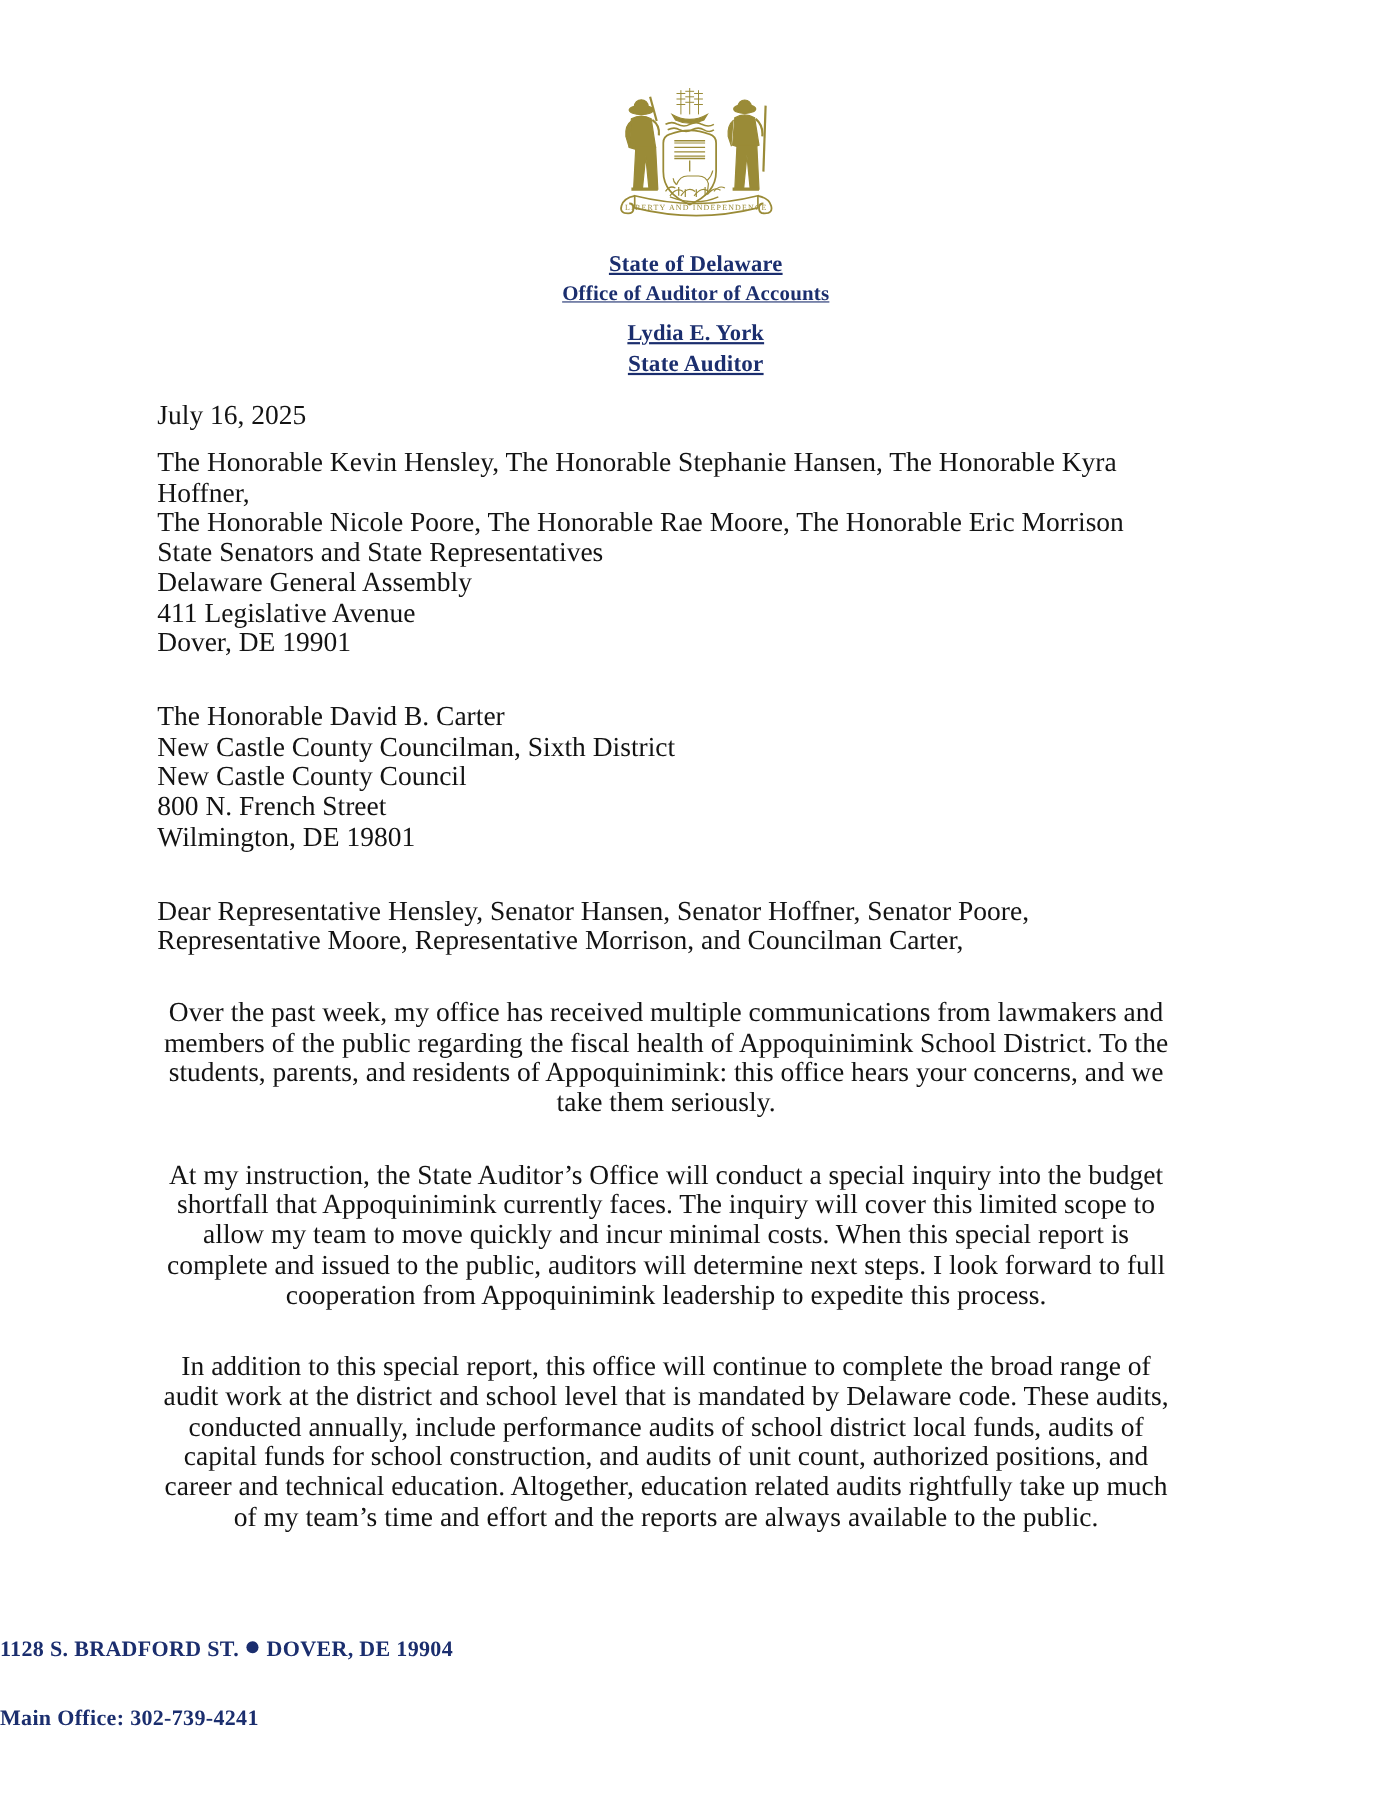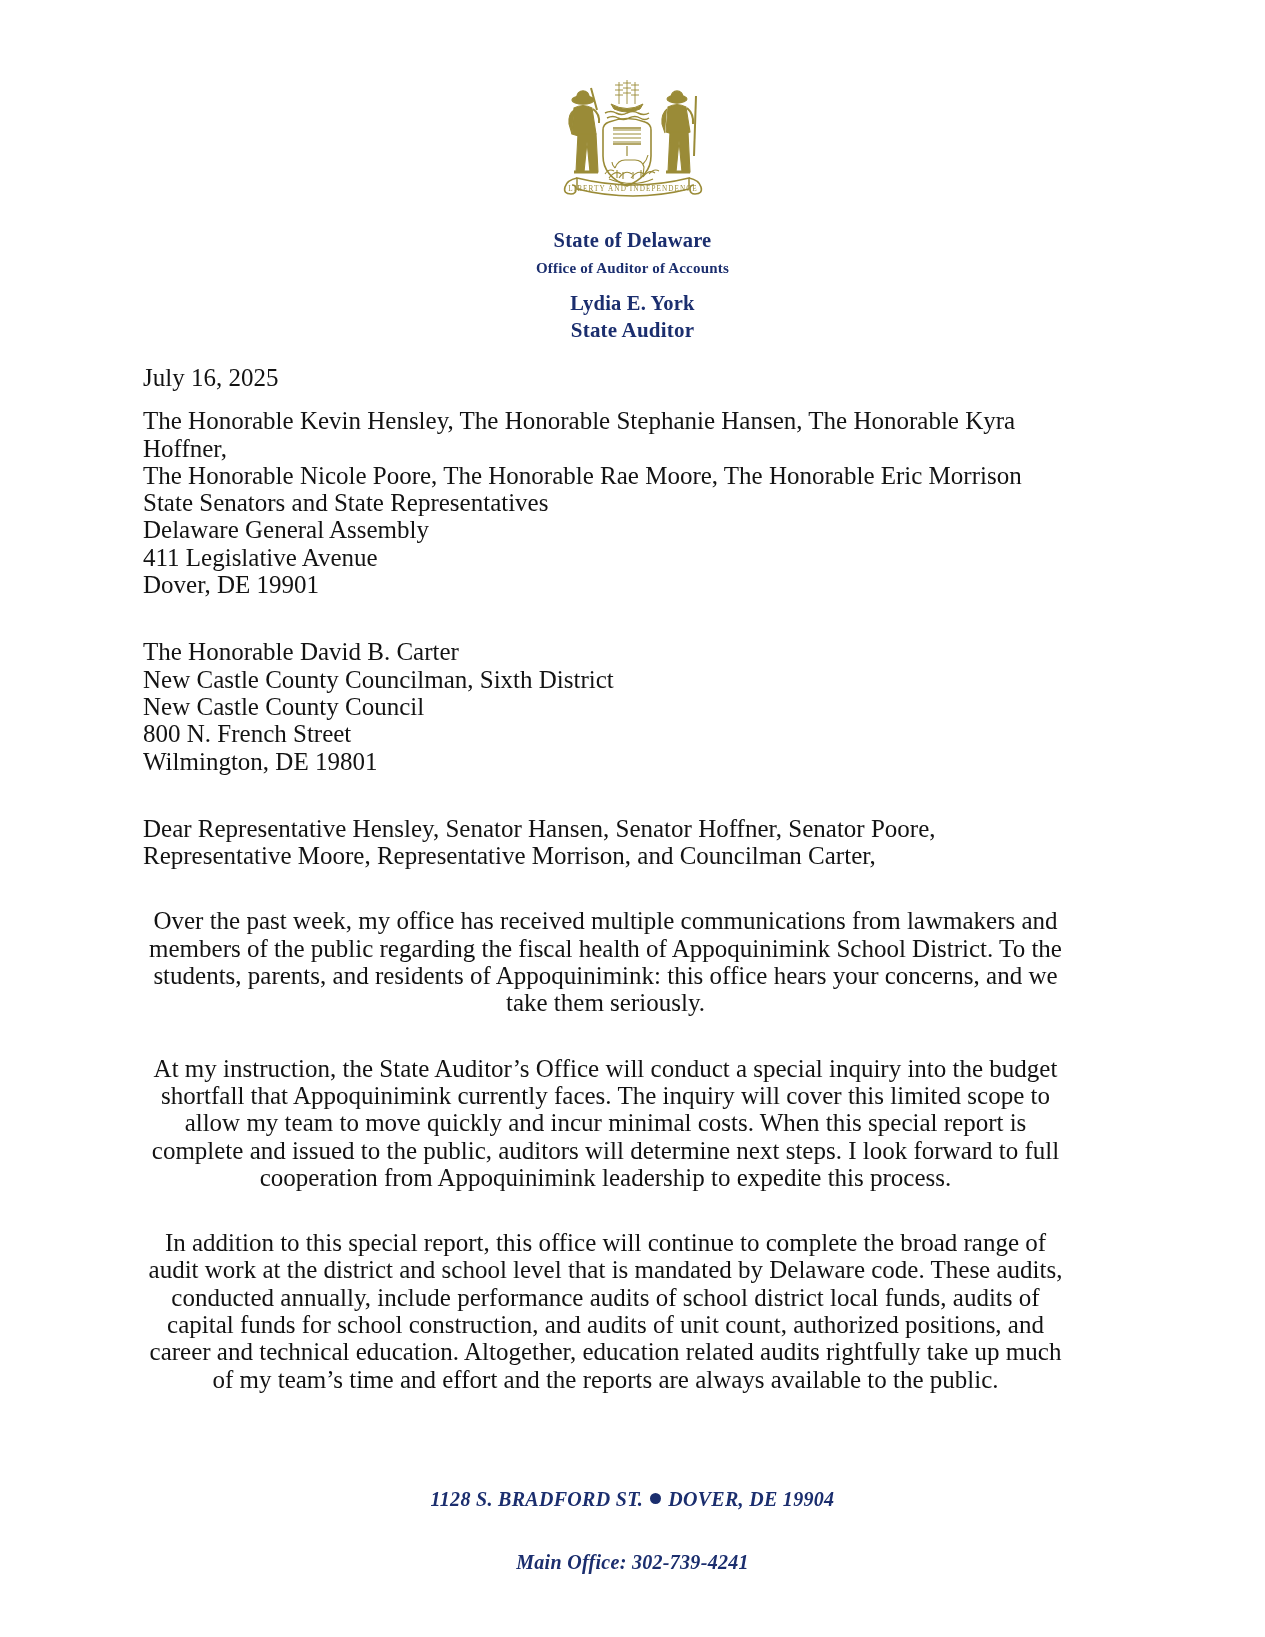--- a/index.html
+++ b/index.html
@@ -39,28 +39,29 @@
     display: inline-block;
     width: 152px;
     height: 138px;
     vertical-align: top;
   }
   .lh-line {
     font-family: "Liberation Serif", "DejaVu Serif", serif;
     font-weight: bold;
     color: #1b2e6e;
     letter-spacing: 0.2px;
+    text-decoration: underline;
   }
   .lh-org1 {
     font-size: 20.5px;
     line-height: 28px;
     margin-top: 14px;
   }
   .lh-org2 {
-    font-size: 15px;
+    font-size: 19px;
     line-height: 28px;
   }
   .lh-name {
     font-size: 20.5px;
     line-height: 27px;
     margin-top: 8px;
   }
   .lh-title {
     font-size: 21px;
     line-height: 27px;
@@ -93,23 +94,21 @@
     text-align: center;
   }
   .para:last-child { margin-bottom: 16px; }
 
   
   .letter-footer {
     position: absolute;
     left: 0;
     bottom: 0;
     width: 1265px;
-    text-align: center;
     padding-bottom: 63px;
-    font-style: italic;
   }
   .footer-line {
     font-family: "Liberation Serif", "DejaVu Serif", serif;
     font-weight: bold;
     color: #1b2e6e;
     font-size: 20px;
     letter-spacing: 0.3px;
   }
   .footer-addr { margin-bottom: 40px; }
   .footer-bullet {

